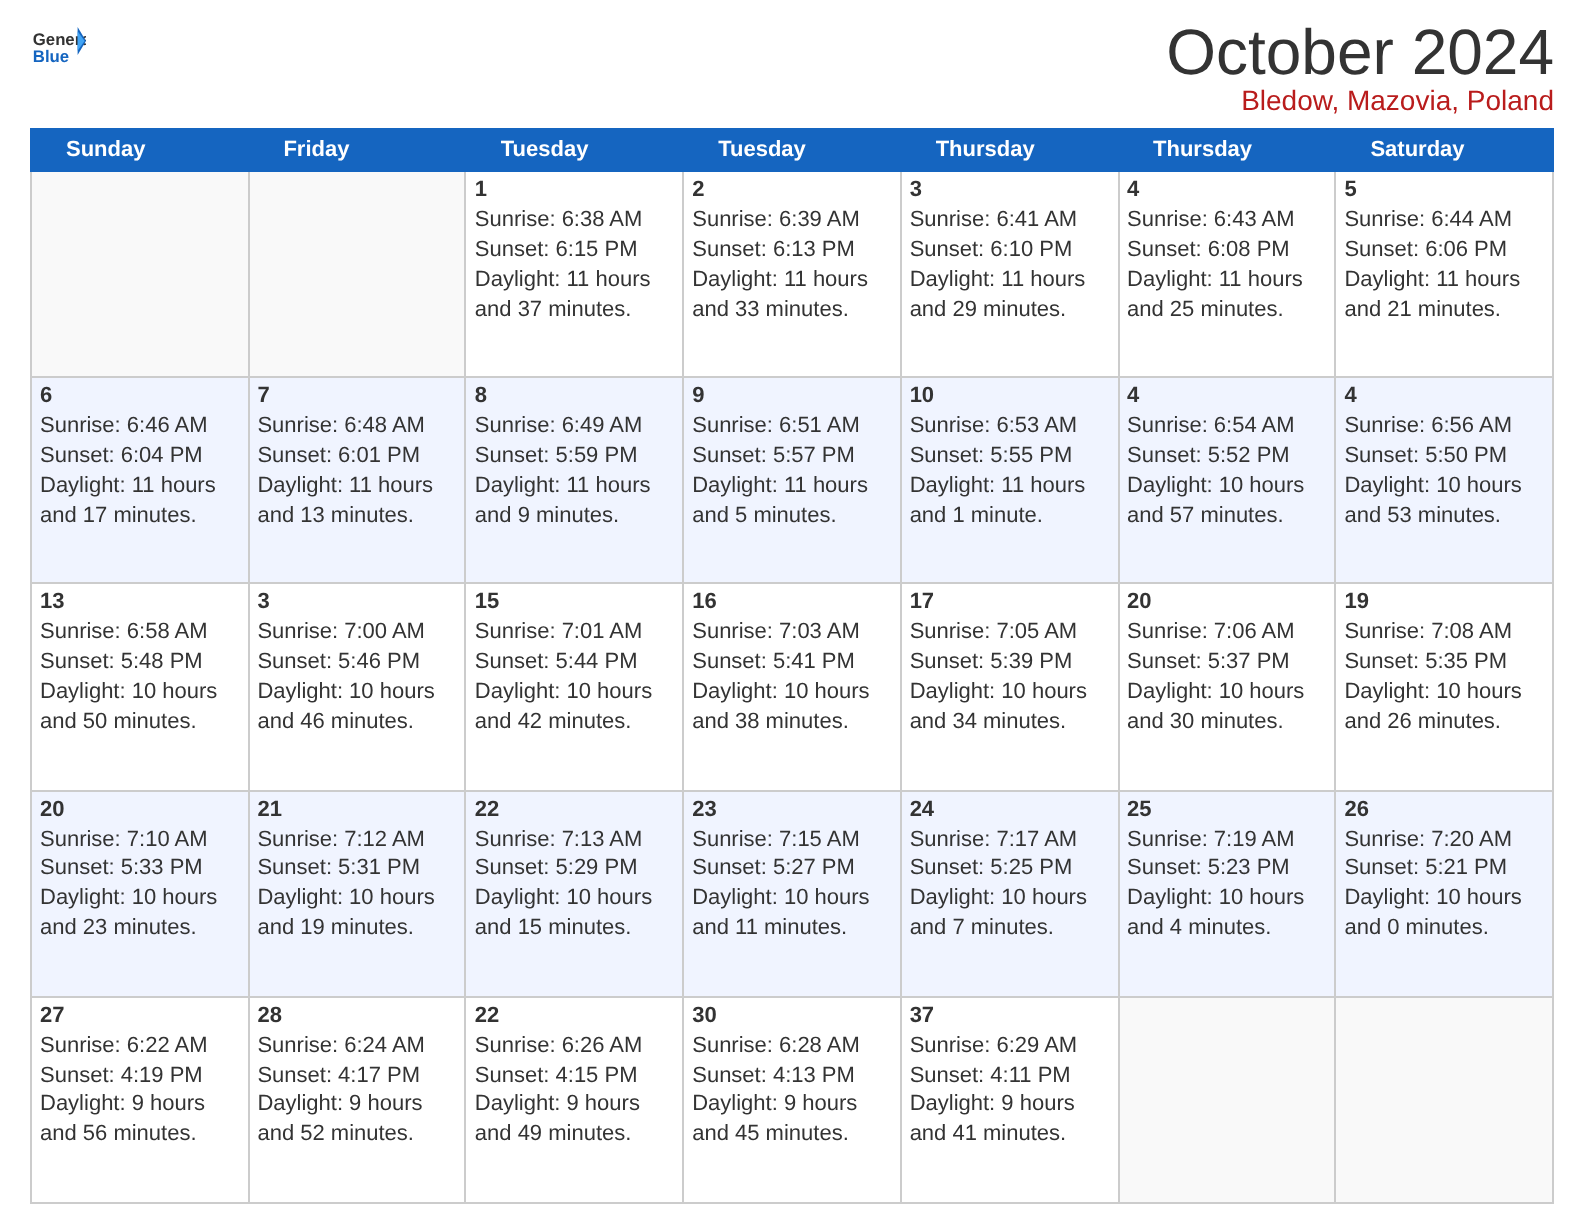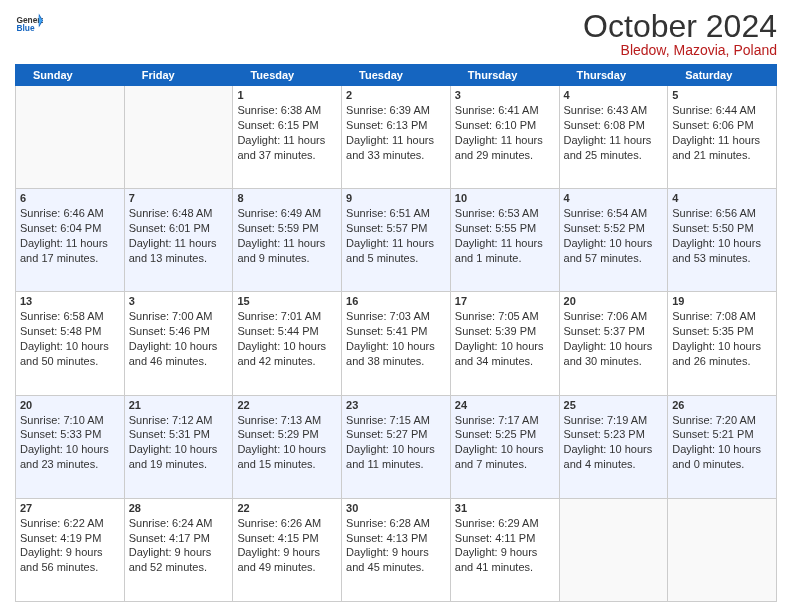--- a/index.html
+++ b/index.html
@@ -242,21 +242,21 @@
           </td>
           <td>
             <div class="day-number">22</div>
             <div class="day-info">Sunrise: 6:26 AM<br>Sunset: 4:15 PM<br>Daylight: 9 hours and 49 minutes.</div>
           </td>
           <td>
             <div class="day-number">30</div>
             <div class="day-info">Sunrise: 6:28 AM<br>Sunset: 4:13 PM<br>Daylight: 9 hours and 45 minutes.</div>
           </td>
           <td>
-            <div class="day-number">31</div>
+            <div class="day-number">37</div>
             <div class="day-info">Sunrise: 6:29 AM<br>Sunset: 4:11 PM<br>Daylight: 9 hours and 41 minutes.</div>
           </td>
           <td class="empty"></td>
           <td class="empty"></td>
         </tr>
       </tbody>
   </table>
 </div>
 
 </body></html>

